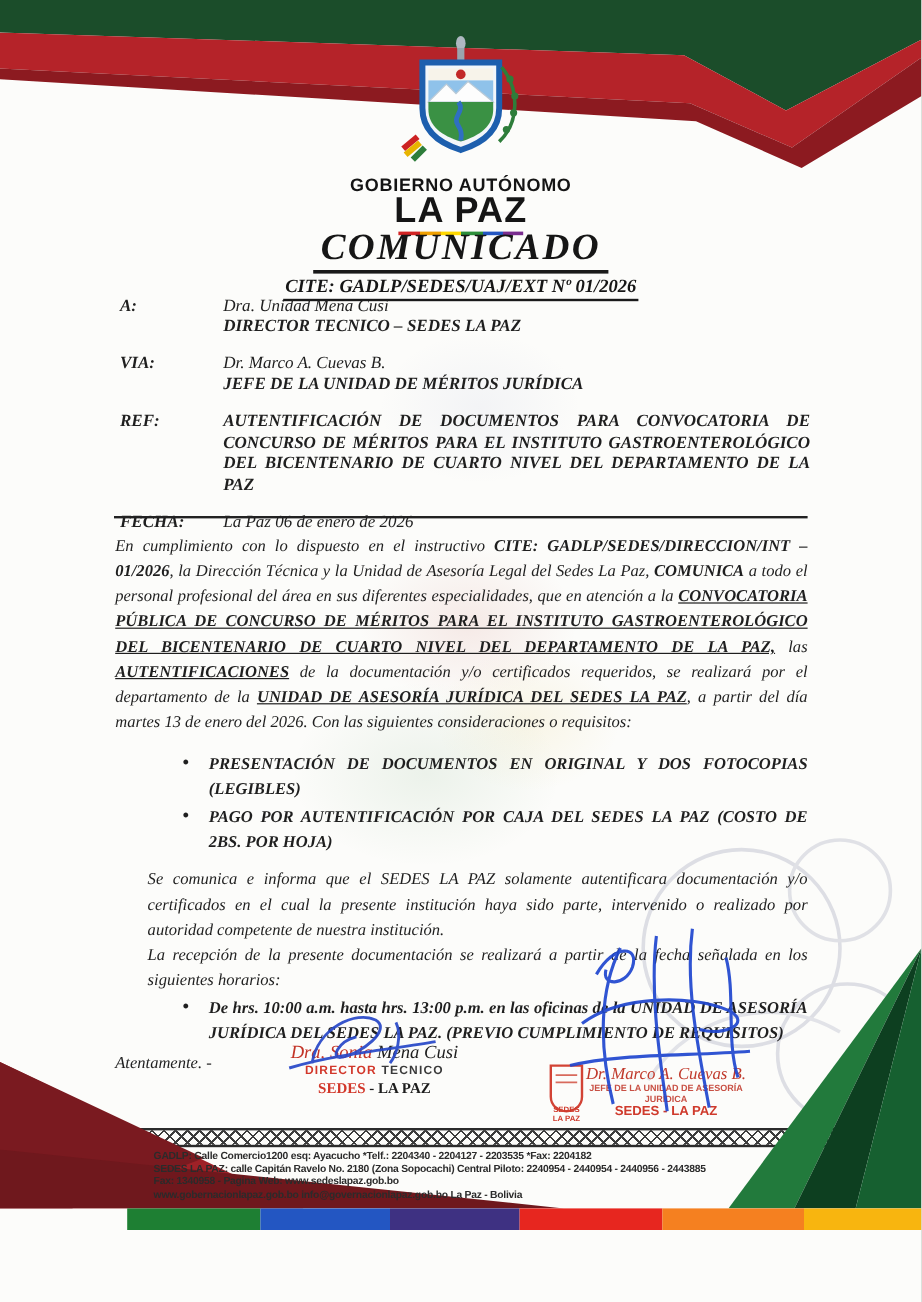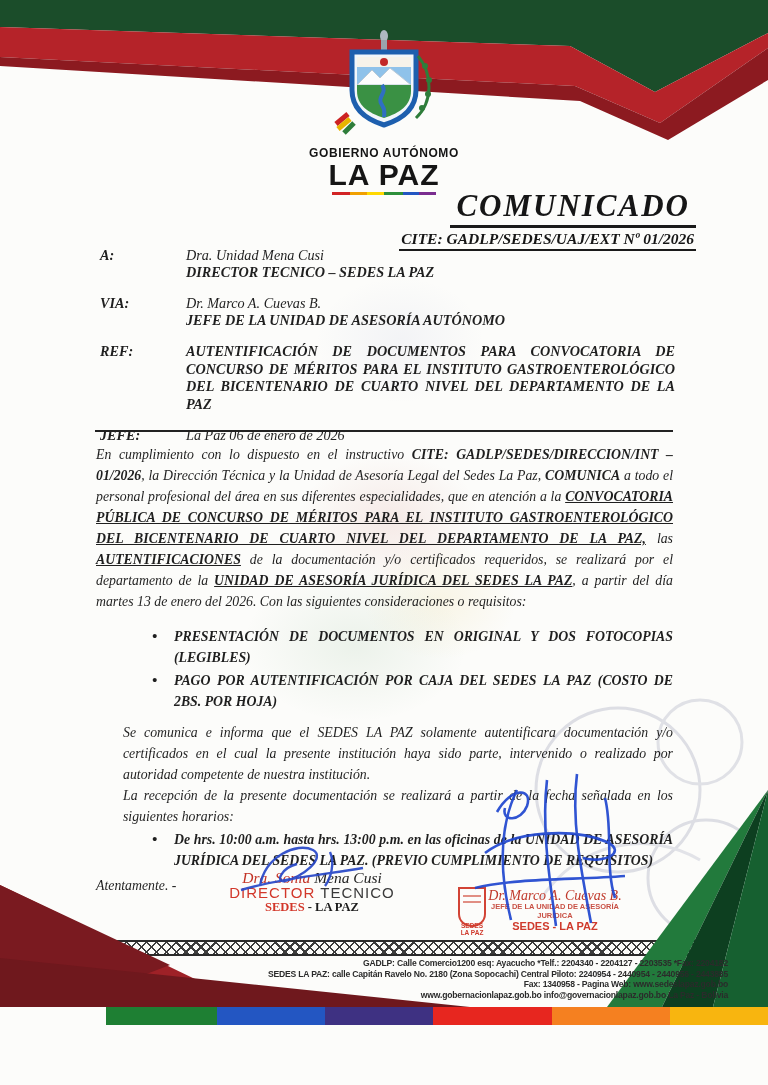--- a/index.html
+++ b/index.html
@@ -35,28 +35,28 @@
     border-top:2px solid #2b2b2b;border-bottom:2px solid #2b2b2b;background:
     repeating-linear-gradient(45deg,#3c3c3c 0 1.6px,transparent 1.6px 7px),
     repeating-linear-gradient(-45deg,#3c3c3c 0 1.6px,transparent 1.6px 7px);}
 
   
   .color-bar{position:absolute;left:106px;top:1007px;width:662px;height:18px;display:flex;}
 
   
   .logo{position:absolute;top:28px;left:0;width:768px;text-align:center;z-index:6;}
   .logo .org1,.logo .org2{font-family:"Liberation Sans",sans-serif;font-weight:bold;
-     font-size:12px;letter-spacing:.6px;color:#141414;line-height:11px;}
+     font-size:15px;letter-spacing:.6px;color:#141414;line-height:11px;}
   .logo .org3{font-family:"Liberation Sans",sans-serif;font-weight:900;font-size:30px;
      letter-spacing:1px;color:#151515;line-height:30px;margin-top:1px;}
   .logo .stripe{width:104px;height:3px;margin:2px auto 0;
      background:linear-gradient(90deg,#d22424 0 17%,#f0a000 17% 34%,#ffd800 34% 50%,#2d8f3a 50% 68%,#2356c2 68% 84%,#7a2d8f 84% 100%);}
 
   
-  .title-wrap{position:absolute;top:188px;left:96px;width:600px;text-align:right;z-index:6;}
+  .title-wrap{position:absolute;top:188px;left:84px;width:600px;text-align:center;z-index:6;}
   .doc-title{display:inline-block;font-size:31px;font-weight:bold;font-style:italic;
      letter-spacing:2px;border-bottom:3px solid #1a1a1a;padding:0 6px 1px;color:#161616;}
   .doc-cite{display:inline-block;margin-top:2px;font-size:15.5px;font-weight:bold;font-style:italic;
      border-bottom:2px solid #1a1a1a;padding:0 2px 1px;color:#161616;}
 
   
   .addr{position:absolute;top:247px;left:100px;width:575px;font-style:italic;font-size:14.2px;z-index:6;}
   .addr .row{display:flex;margin-bottom:14px;}
   .addr .lbl{flex:0 0 86px;font-weight:bold;}
   .addr .val{flex:1;}
@@ -73,34 +73,34 @@
   ul.blt{list-style:none;margin:14px 0 10px;padding:0 0 0 56px;}
   ul.blt li{position:relative;font-weight:bold;text-align:justify;margin-bottom:2px;padding-left:22px;}
   ul.blt li::before{content:"•";position:absolute;left:0;top:0;font-size:15px;}
   .indent{margin-left:27px !important;}
   .closing{margin-left:27px;margin-top:2px;}
 
   
   .sig-left-txt{position:absolute;top:869px;left:222px;width:180px;text-align:center;z-index:8;}
   .sig-left-txt .nm{font-style:italic;font-size:15.5px;line-height:17px;}
   .sig-left-txt .nm .red{color:#c33427;}
-  .sig-left-txt .rl{font-family:"Liberation Sans",sans-serif;font-weight:normal;font-size:15px;
+  .sig-left-txt .rl{font-family:"Liberation Sans",sans-serif;font-weight:bold;font-size:10px;
      letter-spacing:1px;line-height:14px;color:#3a3a3a;}
   .sig-left-txt .rl .red{color:#d2372a;}
   .sig-left-txt .og{font-weight:bold;font-size:12.5px;line-height:15px;color:#1c1c1c;}
   .sig-left-txt .og .red{color:#d2372a;}
   .sig-right-txt{position:absolute;top:888px;left:470px;width:170px;text-align:center;z-index:8;color:#c0392b;}
   .sig-right-txt .nm{font-style:italic;font-size:14px;line-height:15px;}
   .sig-right-txt .rl{font-family:"Liberation Sans",sans-serif;font-weight:bold;font-size:7.5px;line-height:8.5px;color:#c85044;}
   .sig-right-txt .og{font-family:"Liberation Sans",sans-serif;font-weight:bold;font-size:11px;line-height:13px;color:#cf3a2c;}
   .ink{position:absolute;z-index:9;pointer-events:none;}
   .stamp-box{position:absolute;left:455px;top:884px;z-index:7;}
 
   
-  .footer-text{position:absolute;top:958px;left:128px;width:600px;text-align:right;z-index:6;
+  .footer-text{position:absolute;top:958px;left:128px;width:600px;text-align:left;z-index:6;
      font-family:"Liberation Sans",sans-serif;font-weight:bold;font-size:8.6px;line-height:10.6px;
      letter-spacing:-0.2px;color:#2b2b2b;}
 
   .wm{z-index:1;}
 </style>
 </head>
 <body>
 
 <div id="page">
 
@@ -170,29 +170,29 @@
       <div class="lbl">A:</div>
       <div class="val">
         <div>Dra. Unidad Mena Cusi</div>
         <div class="role">DIRECTOR TECNICO – SEDES LA PAZ</div>
       </div>
     </div>
     <div class="row">
       <div class="lbl">VIA:</div>
       <div class="val">
         <div>Dr. Marco A. Cuevas B.</div>
-        <div class="role">JEFE DE LA UNIDAD DE ASESORÍA AUTÓNOMO</div>
+        <div class="role">JEFE DE LA UNIDAD DE MÉRITOS JURÍDICA</div>
       </div>
     </div>
     <div class="row">
       <div class="lbl">REF:</div>
       <div class="val ref-text">AUTENTIFICACIÓN DE DOCUMENTOS PARA CONVOCATORIA DE CONCURSO DE MÉRITOS PARA EL INSTITUTO GASTROENTEROLÓGICO DEL BICENTENARIO DE CUARTO NIVEL DEL DEPARTAMENTO DE LA PAZ</div>
     </div>
     <div class="row" style="margin-top:4px">
-      <div class="lbl">JEFE:</div>
+      <div class="lbl">FECHA:</div>
       <div class="val">La Paz 06 de enero de 2026</div>
     </div>
   </div>
 
   <div class="hr"></div>
 
   <div class="body-col">
     <p><span>En cumplimiento con lo dispuesto en el instructivo </span><span class="b">CITE: GADLP/SEDES/DIRECCION/INT – 01/2026</span><span>, la Dirección Técnica y la Unidad de Asesoría Legal del Sedes La Paz, </span><span class="b">COMUNICA</span><span> a todo el personal profesional del área en sus diferentes especialidades, que en atención a la </span><span class="bu">CONVOCATORIA PÚBLICA DE CONCURSO DE MÉRITOS PARA EL INSTITUTO GASTROENTEROLÓGICO DEL BICENTENARIO DE CUARTO NIVEL DEL DEPARTAMENTO DE LA PAZ,</span><span> las </span><span class="bu">AUTENTIFICACIONES</span><span> de la documentación y/o certificados requeridos, se realizará por el departamento de la </span><span class="bu">UNIDAD DE ASESORÍA JURÍDICA DEL SEDES LA PAZ</span><span>, a partir del día martes 13 de enero del 2026. Con las siguientes consideraciones o requisitos:</span></p>
     <ul class="blt">
       <li>PRESENTACIÓN DE DOCUMENTOS EN ORIGINAL Y DOS FOTOCOPIAS (LEGIBLES)</li>

